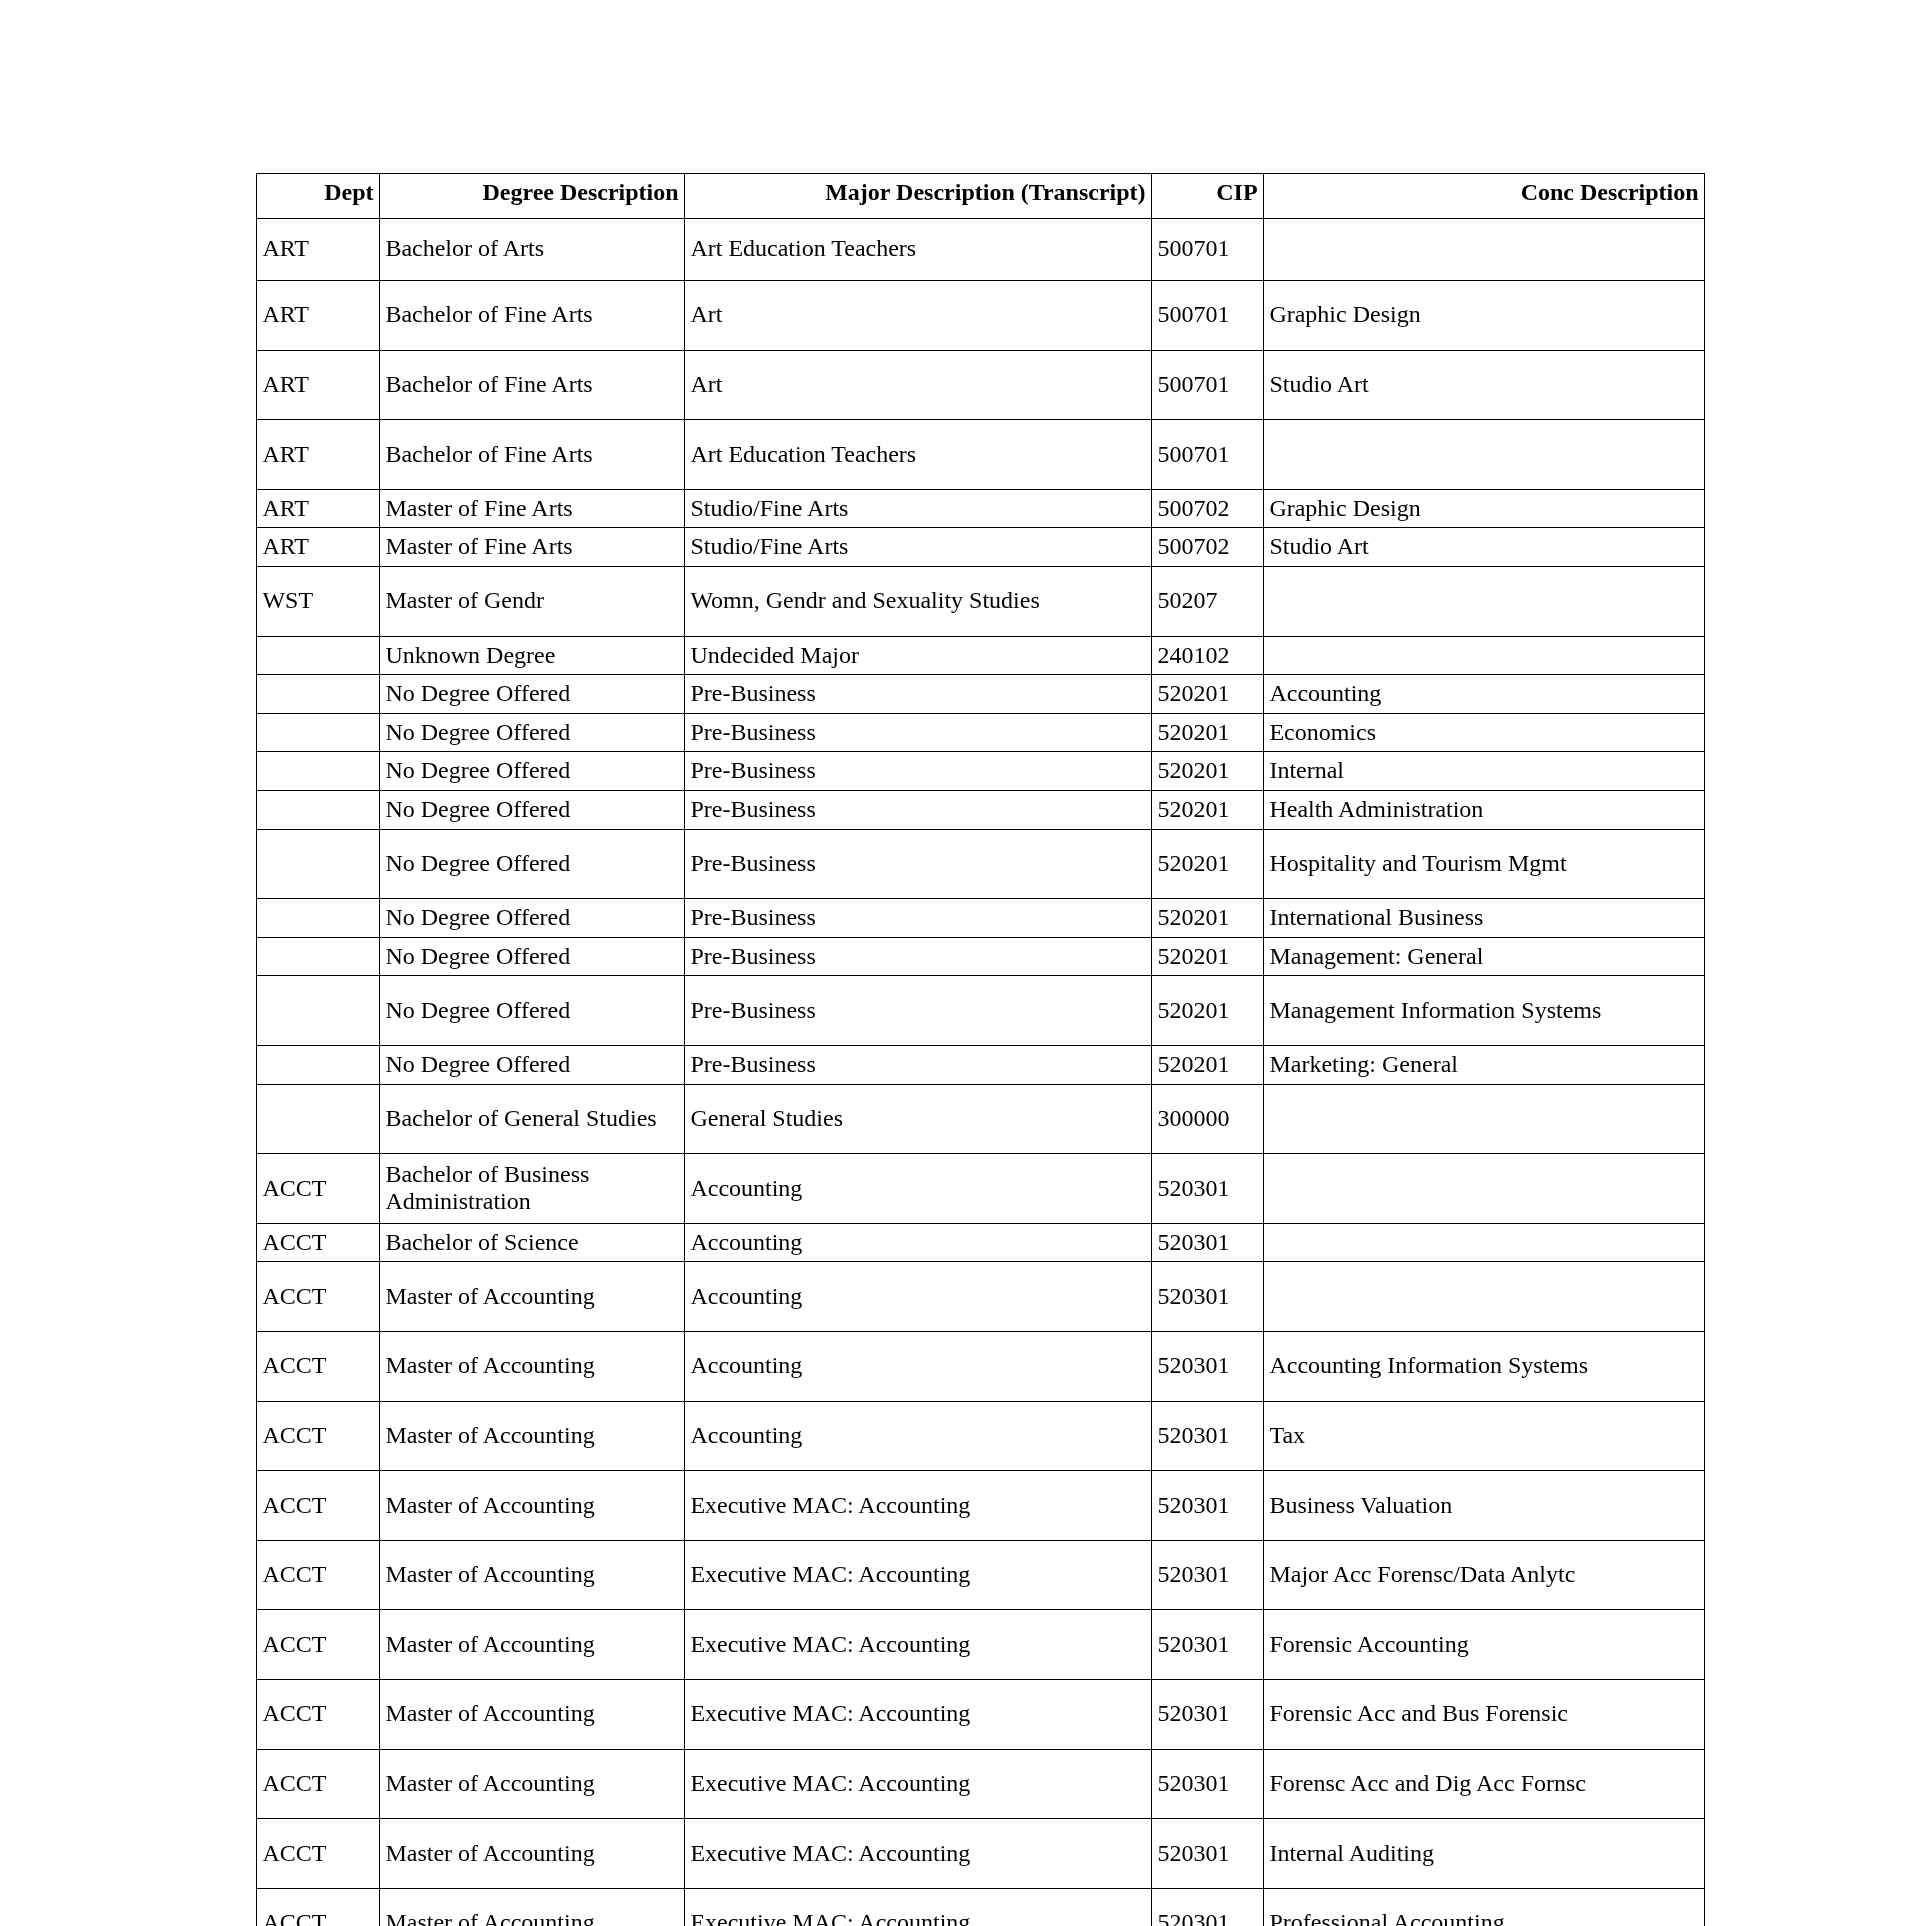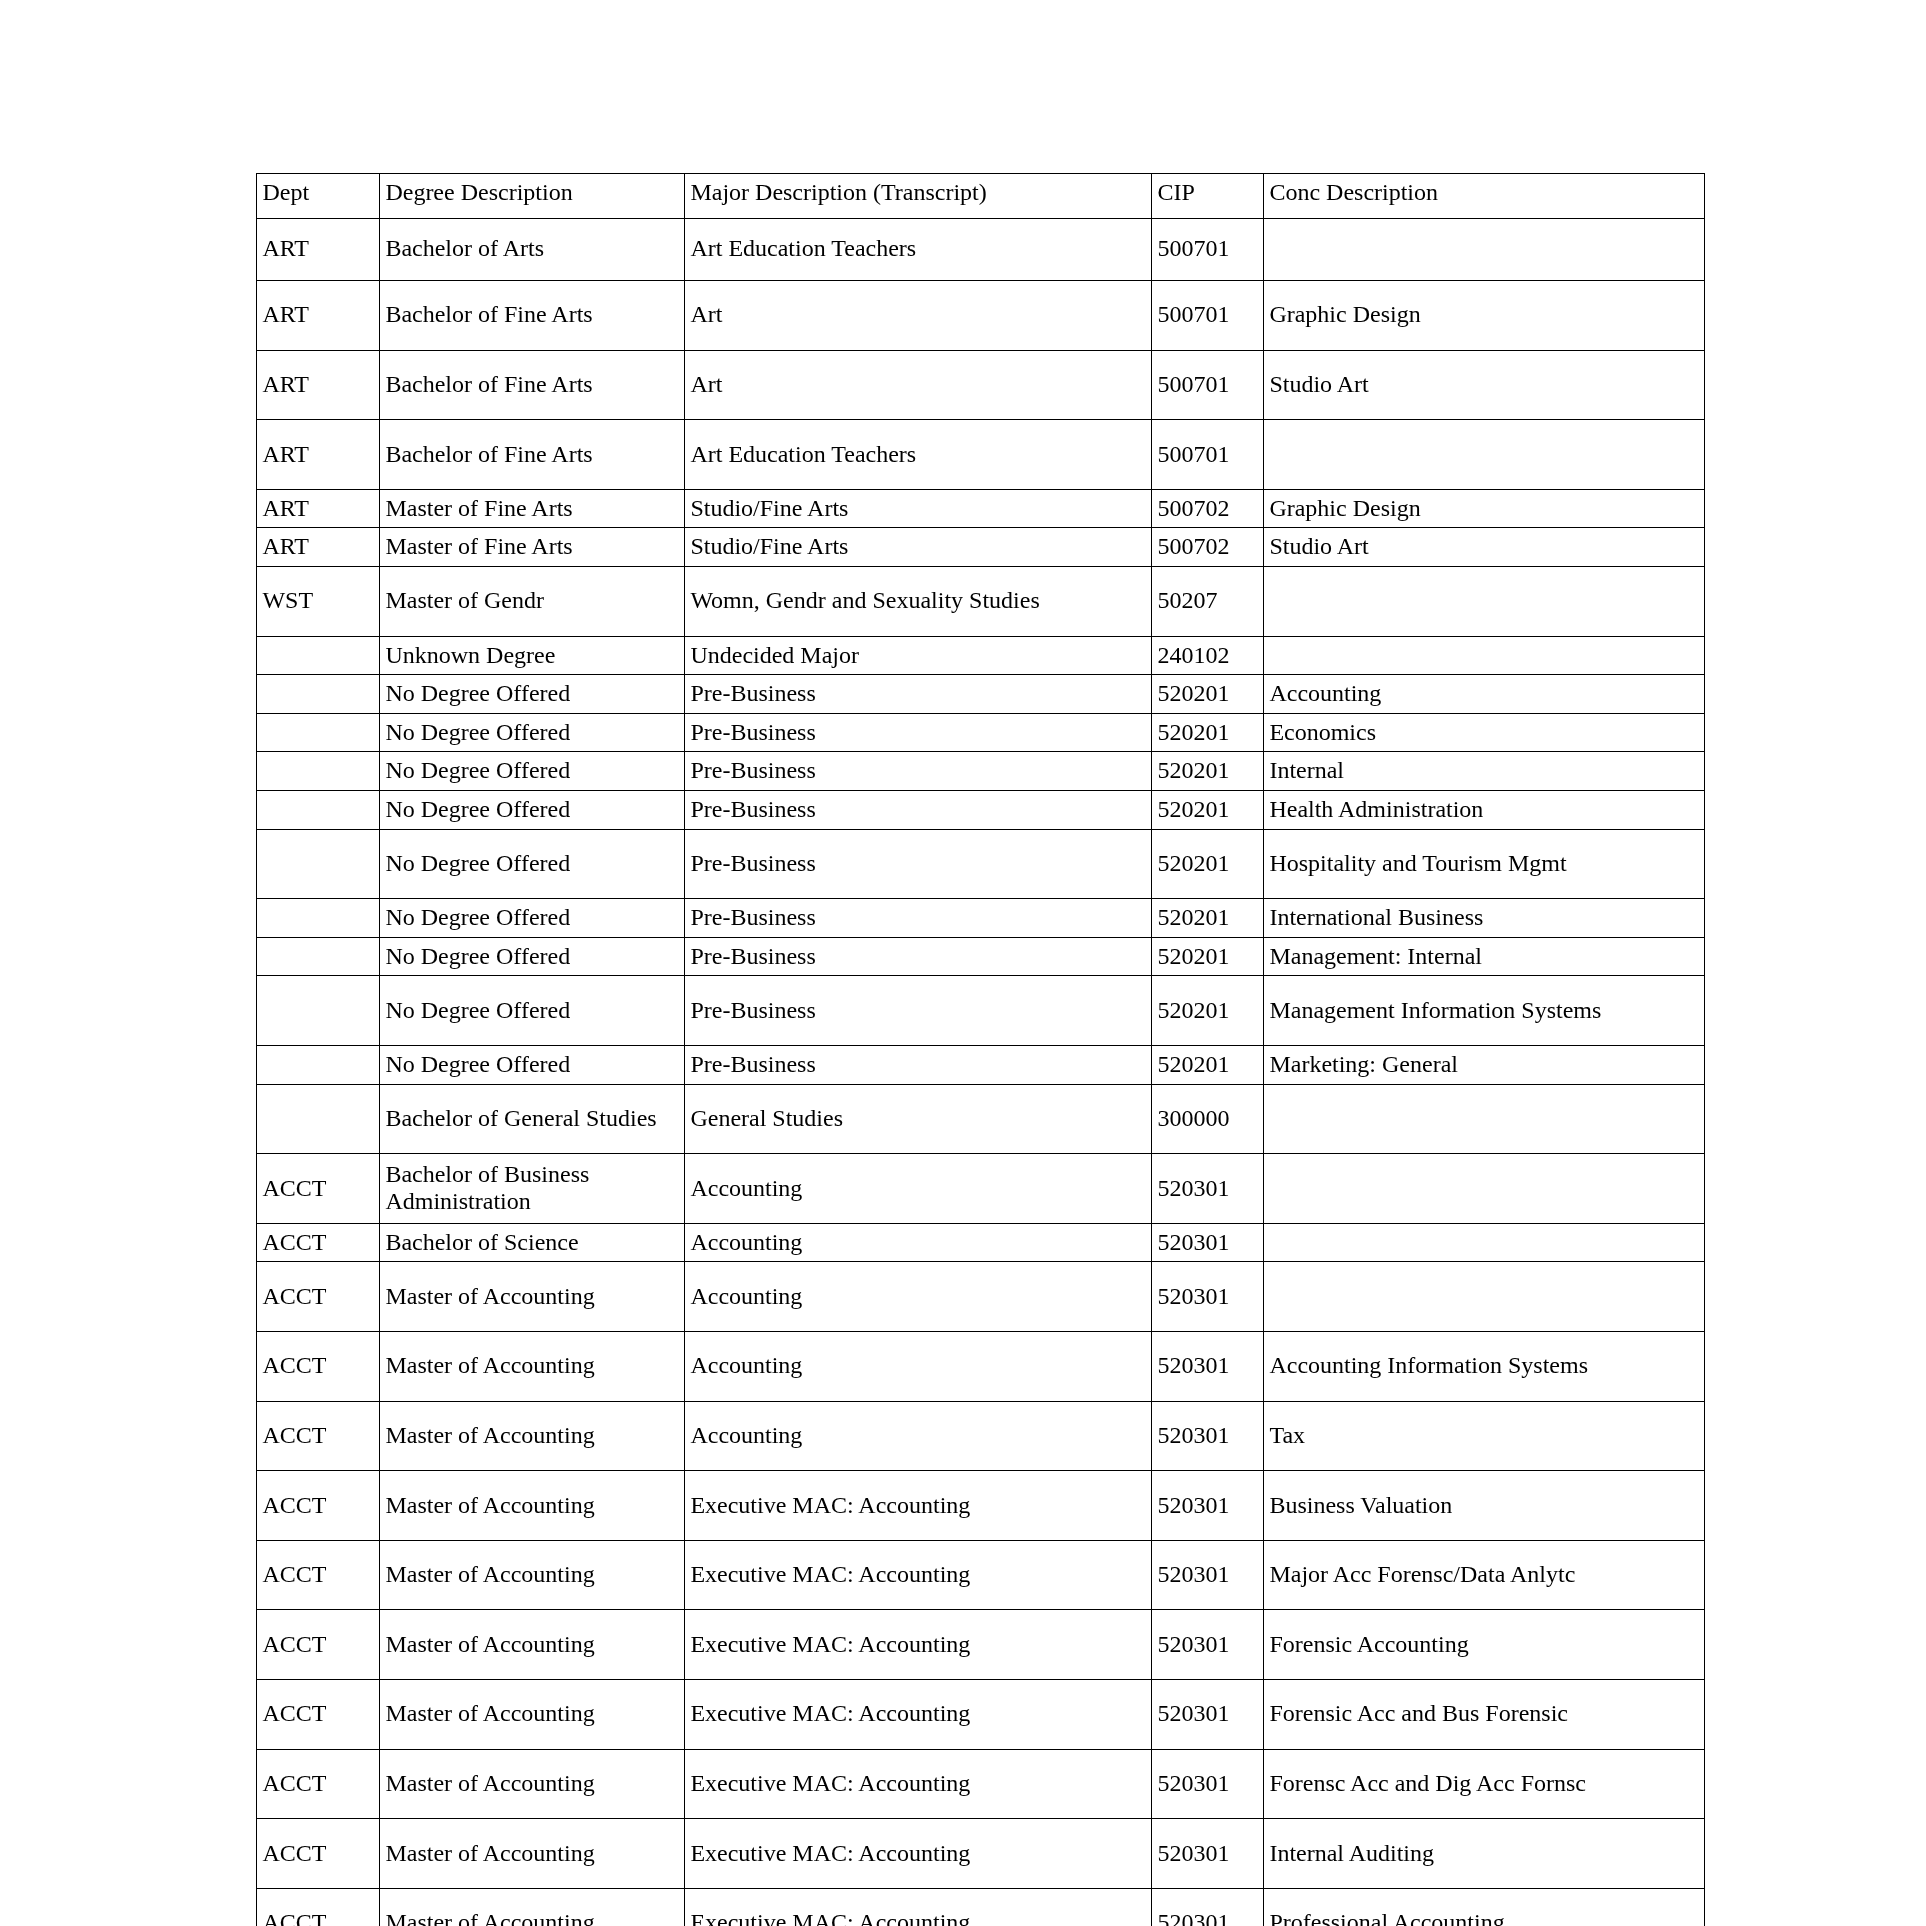--- a/index.html
+++ b/index.html
@@ -52,25 +52,26 @@
     font-size: 24px;
     line-height: 1.16;
     vertical-align: middle;
     text-align: left;
     word-wrap: break-word;
     overflow-wrap: break-word;
     background: #ffffff;
   }
 
   table.degree-table thead th {
-    font-weight: normal;
+    font-weight: bold;
     height: 34px;
     padding-top: 1.5px;
     padding-bottom: 8px;
     vertical-align: middle;
+    text-align: right;
   }
 
   table.degree-table tbody td {
     font-weight: normal;
   }
 
   
   tr.h-s td { height: 33px;  }
   tr.h-m td { height: 57px; }
   tr.h-l td { height: 64px; }
@@ -203,21 +204,21 @@
             <td>No Degree Offered</td>
             <td>Pre-Business</td>
             <td class="cip-left">520201</td>
             <td>International Business</td>
           </tr>
           <tr class="h-s">
             <td class="empty"></td>
             <td>No Degree Offered</td>
             <td>Pre-Business</td>
             <td class="cip-left">520201</td>
-            <td>Management: Internal</td>
+            <td>Management: General</td>
           </tr>
           <tr class="h-l">
             <td class="empty"></td>
             <td>No Degree Offered</td>
             <td>Pre-Business</td>
             <td class="cip-left">520201</td>
             <td class="wrap">Management Information Systems</td>
           </tr>
           <tr class="h-s">
             <td class="empty"></td>

